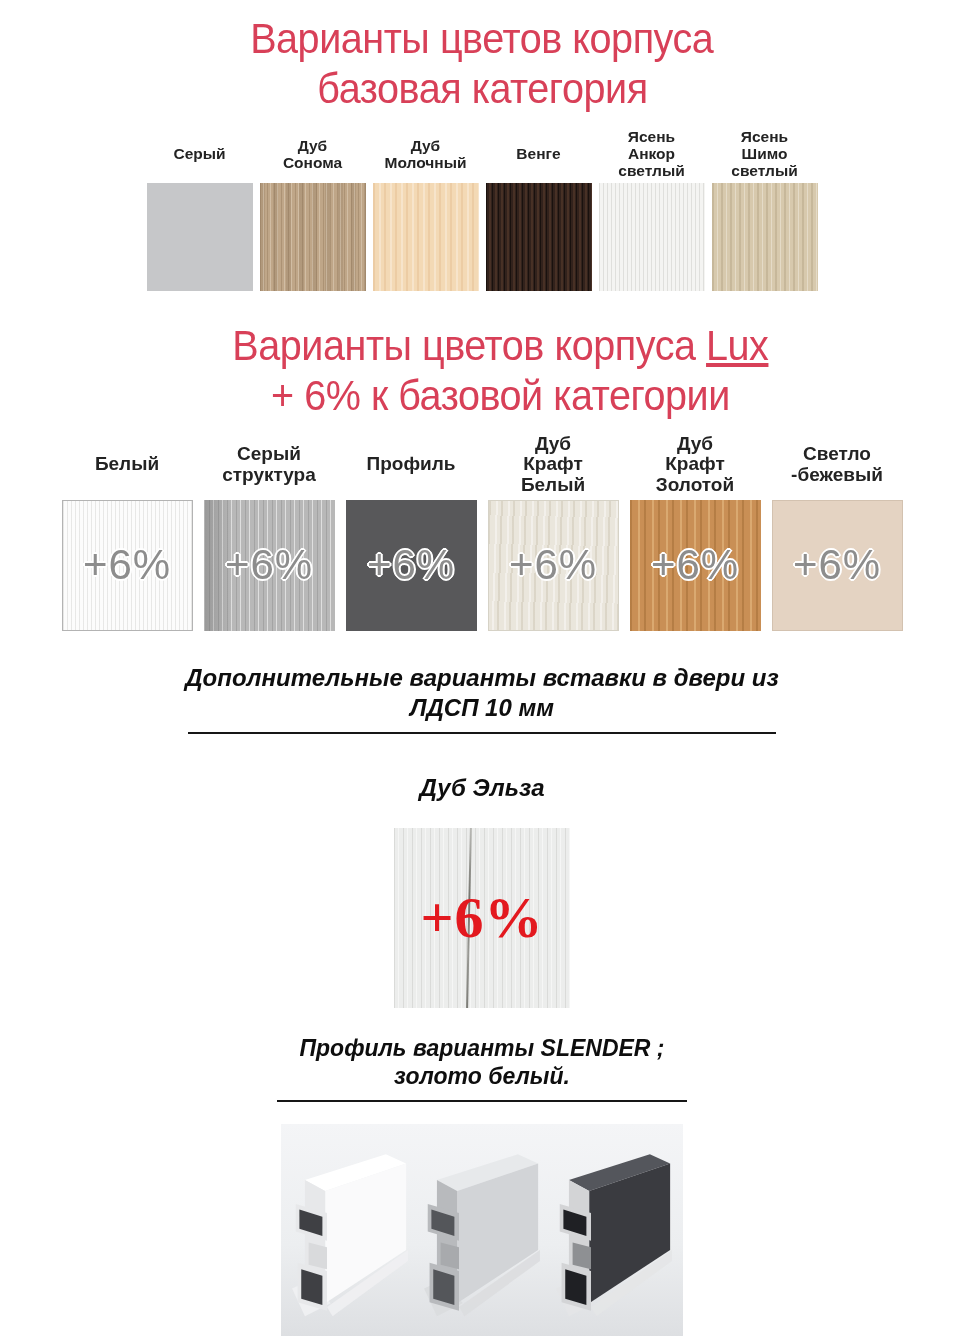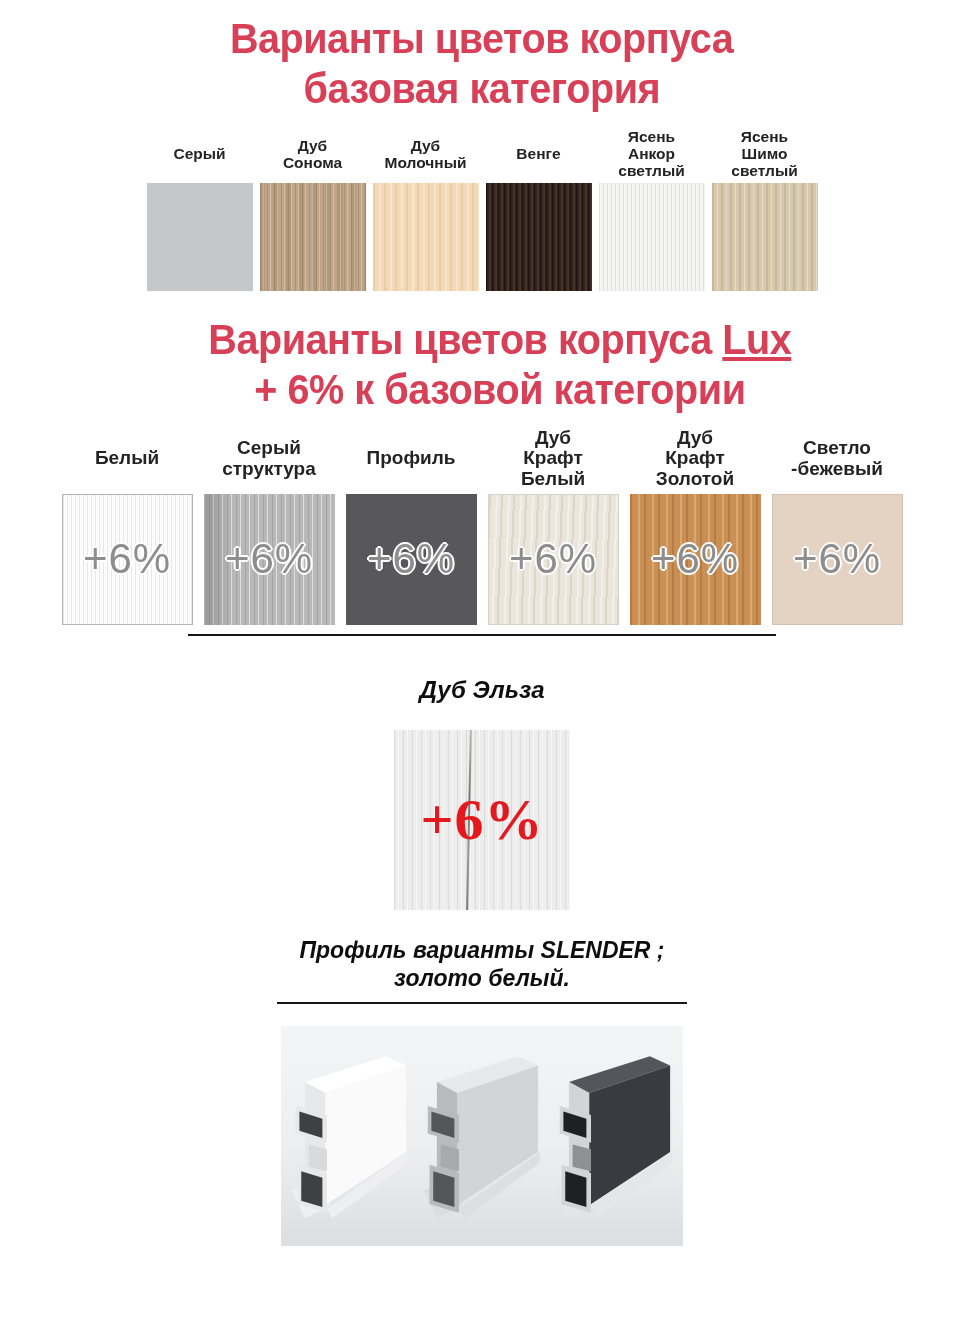--- a/index.html
+++ b/index.html
@@ -7,29 +7,29 @@
     position:relative;
     width:964px;height:1336px;
     background:#ffffff;
     overflow:hidden;
     font-family:"Liberation Sans", sans-serif;
     color:#1d1d1d;
   }
   
   .big-title{
     text-align:center;
-    font-weight:bold;
+    font-weight:normal;
     font-size:43px;
     line-height:1.16;
     letter-spacing:-0.5px;
   }
   .big-title .t-line{display:block;}
   .big-title .squeeze{display:inline-block;transform:scaleX(.92);transform-origin:50% 50%;white-space:nowrap;}
   .title-base{padding-top:14px;}
-  .title-lux{margin-top:24px;padding-left:36px;}
+  .title-lux{margin-top:30px;padding-left:36px;}
   .u{text-decoration:underline;}
   
   .swatch-row{display:flex;justify-content:center;align-items:flex-end;}
   .row-1{margin-top:16px;gap:7px;}
   .row-2{margin-top:14px;gap:11px;}
   .cell{display:flex;flex-direction:column;align-items:center;}
   .cell-label{
     white-space:pre-line;text-align:center;
     display:flex;flex-direction:column;justify-content:center;
     color:#232323;
@@ -209,20 +209,24 @@
 
       <div class="cell">
         <div class="cell-label">Светло
 -бежевый</div>
         <div class="chip tx-beige" style="background-color: rgb(228, 211, 194);">
           <span class="plus" style="color: rgb(141, 141, 141);">+6%</span>
         </div>
       </div>
     </div>
 
+  <div class="note">
+    <div>Дополнительные варианты вставки в двери из</div>
+    <div>ЛДСП 10 мм</div>
+  </div>
   <hr class="rule rule-1">
 
   <div class="option-name">Дуб Эльза</div>
   <div class="elza-chip">
     <span class="elza-crack"></span>
     <span class="elza-plus" style="color: rgb(227, 25, 31);">+6%</span>
   </div>
 
   <div class="note profile-note">
     <div>Профиль варианты SLENDER ;</div>

